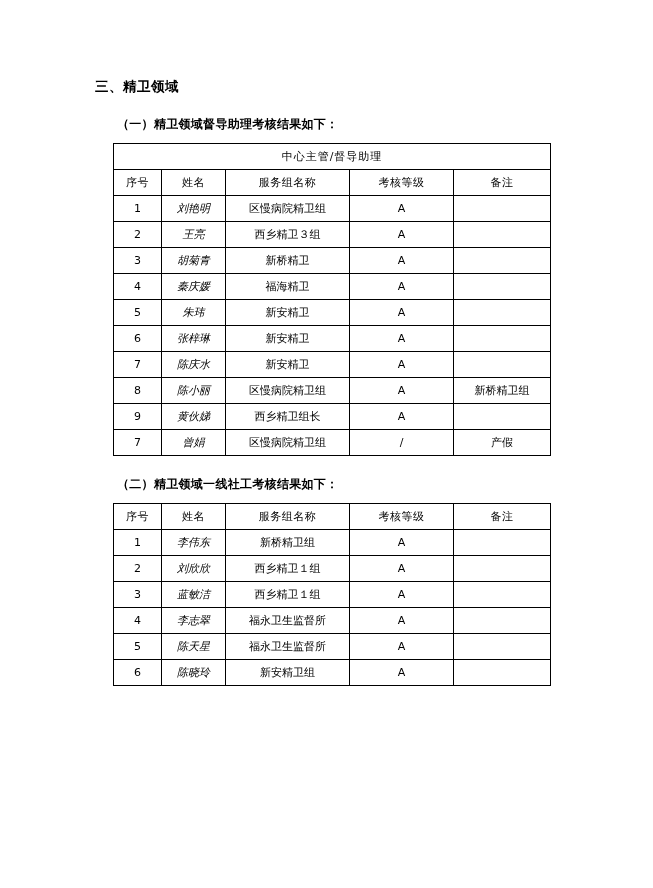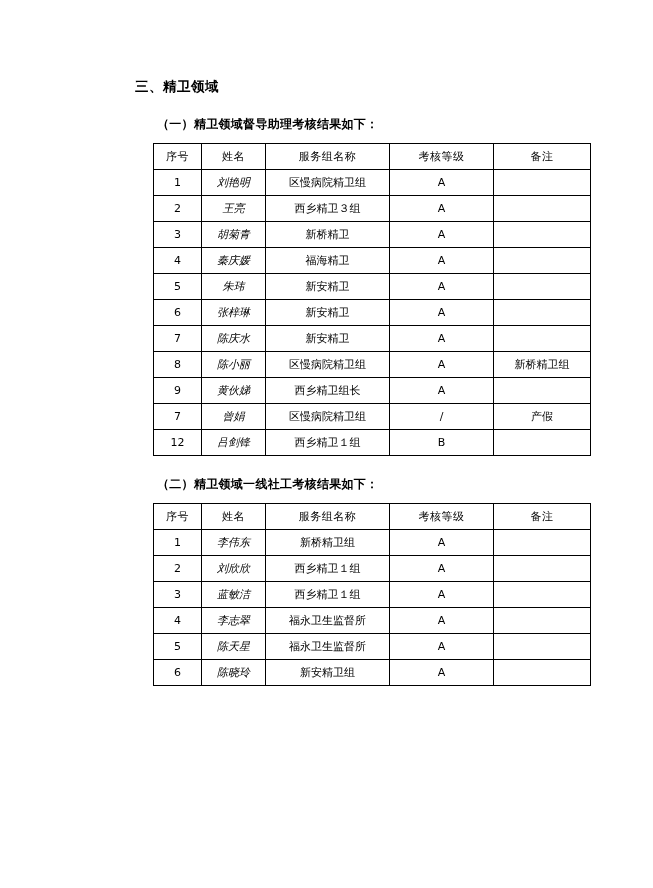--- a/index.html
+++ b/index.html
@@ -11,21 +11,20 @@
     width: 653px;
     height: 888px;
     font-family: "DejaVu Sans", "Liberation Sans", sans-serif;
     color: #000000;
     position: relative;
     overflow: hidden;
   }
   .page {
     padding: 78px 60px 0 95px;
     box-sizing: border-box;
-    margin-left: 40px;
   }
   .section-heading {
     font-size: 13.5px;
     font-weight: bold;
     margin: 0 0 0 0;
     letter-spacing: 0.5px;
   }
   .sub-heading {
     font-size: 12px;
     font-weight: bold;
@@ -75,137 +74,133 @@
   .cell-remark { font-size: 11px; }
 </style>
 </head>
 <body>
 
 <div class="page">
 
   <div class="section-heading">三、精卫领域</div>
 
   <div class="sub-heading">（一）精卫领域督导助理考核结果如下：</div>
+
+  <table class="doc-table">
+    <colgroup>
+      <col class="col-no">
+        <col class="col-name">
+        <col class="col-group">
+        <col class="col-grade">
+        <col class="col-remark">
+    </colgroup>
+    <tbody>
+      <tr class="tbl-title">
+        <td colspan="5">中心主管/督导助理</td>
+      </tr>
+      <tr class="tbl-head">
+        <td>序号</td>
+        <td>姓名</td>
+        <td>服务组名称</td>
+        <td>考核等级</td>
+        <td>备注</td>
+      </tr>
+      <tr>
+        <td class="cell-no">1</td>
+        <td class="cell-name">刘艳明</td>
+        <td class="cell-group">区慢病院精卫组</td>
+        <td class="cell-grade">A</td>
+        <td class="cell-remark"></td>
+      </tr>
+      <tr>
+        <td class="cell-no">2</td>
+        <td class="cell-name">王亮</td>
+        <td class="cell-group">西乡精卫３组</td>
+        <td class="cell-grade">A</td>
+        <td class="cell-remark"></td>
+      </tr>
+      <tr>
+        <td class="cell-no">3</td>
+        <td class="cell-name">胡菊青</td>
+        <td class="cell-group">新桥精卫</td>
+        <td class="cell-grade">A</td>
+        <td class="cell-remark"></td>
+      </tr>
+      <tr>
+        <td class="cell-no">4</td>
+        <td class="cell-name">秦庆媛</td>
+        <td class="cell-group">福海精卫</td>
+        <td class="cell-grade">A</td>
+        <td class="cell-remark"></td>
+      </tr>
+      <tr>
+        <td class="cell-no">5</td>
+        <td class="cell-name">朱玮</td>
+        <td class="cell-group">新安精卫</td>
+        <td class="cell-grade">A</td>
+        <td class="cell-remark"></td>
+      </tr>
+      <tr>
+        <td class="cell-no">6</td>
+        <td class="cell-name">张梓琳</td>
+        <td class="cell-group">新安精卫</td>
+        <td class="cell-grade">A</td>
+        <td class="cell-remark"></td>
+      </tr>
+      <tr>
+        <td class="cell-no">7</td>
+        <td class="cell-name">陈庆水</td>
+        <td class="cell-group">新安精卫</td>
+        <td class="cell-grade">A</td>
+        <td class="cell-remark"></td>
+      </tr>
+      <tr>
+        <td class="cell-no">8</td>
+        <td class="cell-name">陈小丽</td>
+        <td class="cell-group">区慢病院精卫组</td>
+        <td class="cell-grade">A</td>
+        <td class="cell-remark">新桥精卫组</td>
+      </tr>
+      <tr>
+        <td class="cell-no">9</td>
+        <td class="cell-name">黄伙娣</td>
+        <td class="cell-group">西乡精卫组长</td>
+        <td class="cell-grade">A</td>
+        <td class="cell-remark"></td>
+      </tr>
+      <tr>
+        <td class="cell-no">7</td>
+        <td class="cell-name">曾娟</td>
+        <td class="cell-group">区慢病院精卫组</td>
+        <td class="cell-grade">/</td>
+        <td class="cell-remark">产假</td>
+      </tr>
+    </tbody>
+  </table>
+
+  <div class="sub-heading">（二）精卫领域一线社工考核结果如下：</div>
 
   <table class="doc-table">
     <colgroup>
       <col class="col-no">
         <col class="col-name">
         <col class="col-group">
         <col class="col-grade">
         <col class="col-remark">
     </colgroup>
     <tbody>
       <tr class="tbl-head">
         <td>序号</td>
         <td>姓名</td>
         <td>服务组名称</td>
         <td>考核等级</td>
         <td>备注</td>
       </tr>
       <tr>
         <td class="cell-no">1</td>
-        <td class="cell-name">刘艳明</td>
-        <td class="cell-group">区慢病院精卫组</td>
-        <td class="cell-grade">A</td>
-        <td class="cell-remark"></td>
-      </tr>
-      <tr>
-        <td class="cell-no">2</td>
-        <td class="cell-name">王亮</td>
-        <td class="cell-group">西乡精卫３组</td>
-        <td class="cell-grade">A</td>
-        <td class="cell-remark"></td>
-      </tr>
-      <tr>
-        <td class="cell-no">3</td>
-        <td class="cell-name">胡菊青</td>
-        <td class="cell-group">新桥精卫</td>
-        <td class="cell-grade">A</td>
-        <td class="cell-remark"></td>
-      </tr>
-      <tr>
-        <td class="cell-no">4</td>
-        <td class="cell-name">秦庆媛</td>
-        <td class="cell-group">福海精卫</td>
-        <td class="cell-grade">A</td>
-        <td class="cell-remark"></td>
-      </tr>
-      <tr>
-        <td class="cell-no">5</td>
-        <td class="cell-name">朱玮</td>
-        <td class="cell-group">新安精卫</td>
-        <td class="cell-grade">A</td>
-        <td class="cell-remark"></td>
-      </tr>
-      <tr>
-        <td class="cell-no">6</td>
-        <td class="cell-name">张梓琳</td>
-        <td class="cell-group">新安精卫</td>
-        <td class="cell-grade">A</td>
-        <td class="cell-remark"></td>
-      </tr>
-      <tr>
-        <td class="cell-no">7</td>
-        <td class="cell-name">陈庆水</td>
-        <td class="cell-group">新安精卫</td>
-        <td class="cell-grade">A</td>
-        <td class="cell-remark"></td>
-      </tr>
-      <tr>
-        <td class="cell-no">8</td>
-        <td class="cell-name">陈小丽</td>
-        <td class="cell-group">区慢病院精卫组</td>
-        <td class="cell-grade">A</td>
-        <td class="cell-remark">新桥精卫组</td>
-      </tr>
-      <tr>
-        <td class="cell-no">9</td>
-        <td class="cell-name">黄伙娣</td>
-        <td class="cell-group">西乡精卫组长</td>
-        <td class="cell-grade">A</td>
-        <td class="cell-remark"></td>
-      </tr>
-      <tr>
-        <td class="cell-no">7</td>
-        <td class="cell-name">曾娟</td>
-        <td class="cell-group">区慢病院精卫组</td>
-        <td class="cell-grade">/</td>
-        <td class="cell-remark">产假</td>
-      </tr>
-      <tr>
-        <td class="cell-no">12</td>
-        <td class="cell-name">吕剑锋</td>
-        <td class="cell-group">西乡精卫１组</td>
-        <td class="cell-grade">B</td>
-        <td class="cell-remark"></td>
-      </tr>
-    </tbody>
-  </table>
-
-  <div class="sub-heading">（二）精卫领域一线社工考核结果如下：</div>
-
-  <table class="doc-table">
-    <colgroup>
-      <col class="col-no">
-        <col class="col-name">
-        <col class="col-group">
-        <col class="col-grade">
-        <col class="col-remark">
-    </colgroup>
-    <tbody>
-      <tr class="tbl-head">
-        <td>序号</td>
-        <td>姓名</td>
-        <td>服务组名称</td>
-        <td>考核等级</td>
-        <td>备注</td>
-      </tr>
-      <tr>
-        <td class="cell-no">1</td>
         <td class="cell-name">李伟东</td>
         <td class="cell-group">新桥精卫组</td>
         <td class="cell-grade">A</td>
         <td class="cell-remark"></td>
       </tr>
       <tr>
         <td class="cell-no">2</td>
         <td class="cell-name">刘欣欣</td>
         <td class="cell-group">西乡精卫１组</td>
         <td class="cell-grade">A</td>

